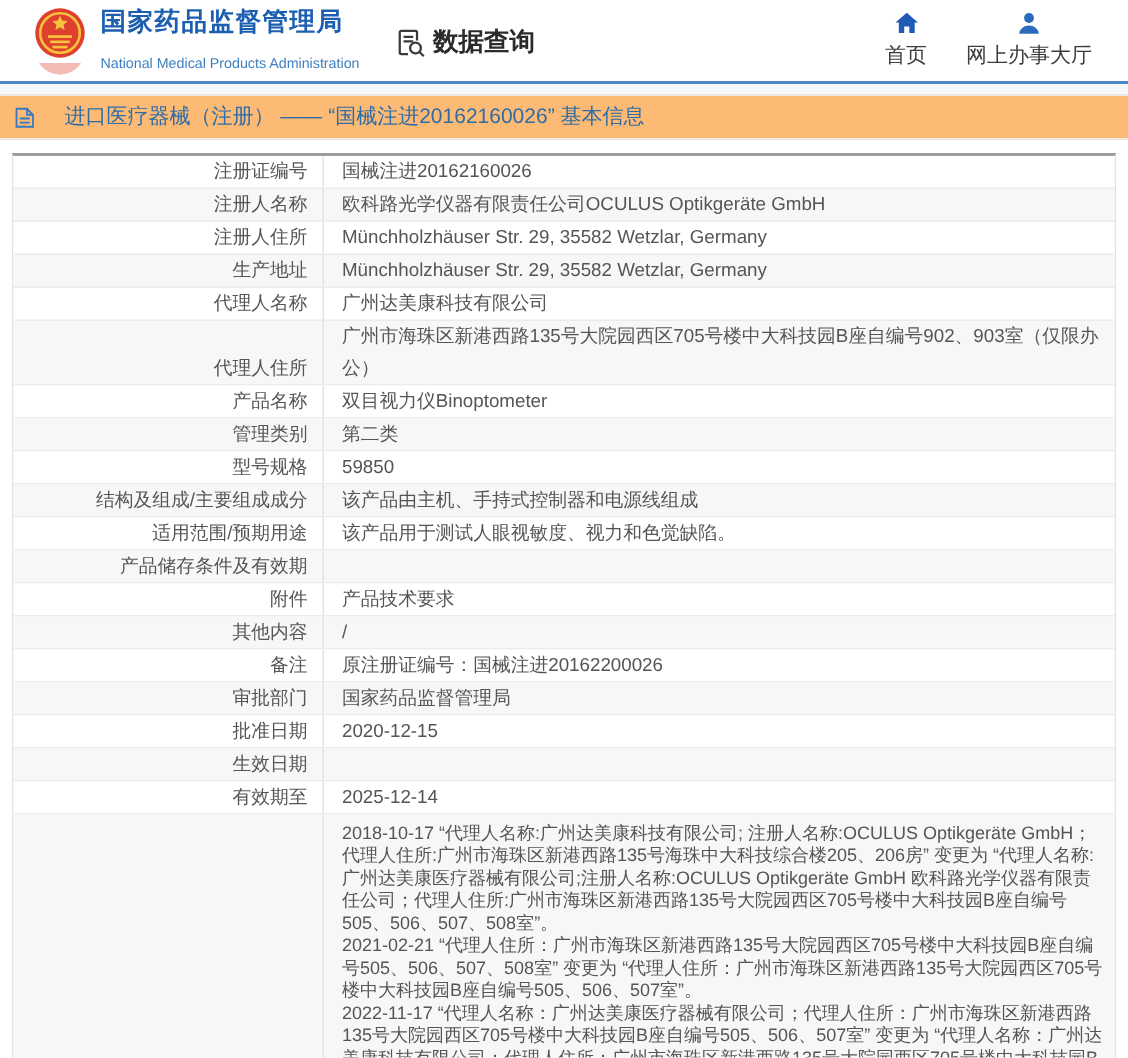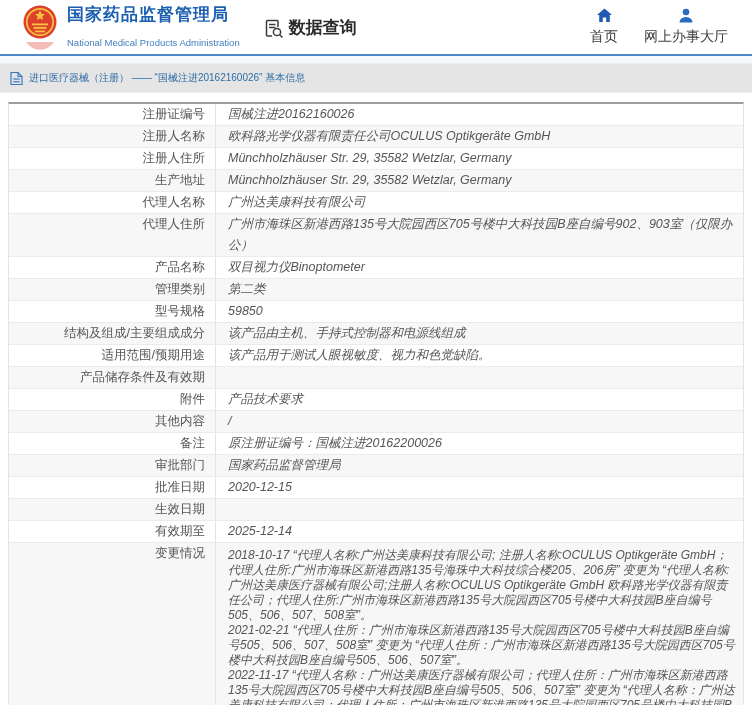--- a/index.html
+++ b/index.html
@@ -30,51 +30,51 @@
     font-size: 17px; font-weight: 600; color: #2b2b2b;
   }
   .header-right { margin-left: auto; display: flex; gap: 26px; padding-right: 14px; }
   .hr-item { display: flex; flex-direction: column; align-items: center; gap: 5px; cursor: pointer; }
   .hr-item .lbl { font-size: 14px; color: #3c3c3c; }
   
   .strip { height: 7px; background: #f7f8f9; }
   
   .breadcrumb {
     height: 30px;
-    display: flex; align-items: center; gap: 6px;
+    display: flex; align-items: center; gap: 20px;
     padding: 0 10px;
-    background: #e5e5e5;
+    background: #fdba74;
     border-top: 1px solid #ececec;
     border-bottom: 1px solid #ececec;
-    font-size: 10px; color: #2e6da6;
+    font-size: 14px; color: #2e6da6;
   }
   
   .table-wrap {
     margin: 9px 8px 0 8px;
     border: 1px solid #e3e3e3;
     border-top: 2px solid #9c9c9c;
   }
   .row { display: flex; align-items: stretch; border-bottom: 1px solid #ebebeb; background: #fff; }
   .row:last-child { border-bottom: none; }
   .row:nth-child(even) { background: #f7f7f7; }
   .cell.label {
     width: 207px; flex-shrink: 0;
-    display: flex; align-items: flex-start; justify-content: flex-end;
+    display: flex; align-items: flex-end; justify-content: flex-end;
     text-align: right;
     padding: 0 10px 0 4px;
     font-size: 12.5px; color: #555;
     line-height: 21px; min-height: 21px;
     border-right: 1px solid #e3e3e3;
   }
   .cell.value {
     flex: 1;
     font-size: 12.5px; color: #555;
     line-height: 21px; min-height: 21px;
     padding: 0 8px 0 12px;
-    display: flex; flex-direction: column; justify-content: center; font-style: italic;
+    display: flex; flex-direction: column; justify-content: center;
   }
   .cell.value.multi { padding: 5px 8px 5px 12px; font-size: 12px; line-height: 15px; }
   .cell.value.multi div { margin: 0; }
   svg { display: block; }
 </style>
 </head>
 <body>
 
 <div class="header">
   <div class="logo">

